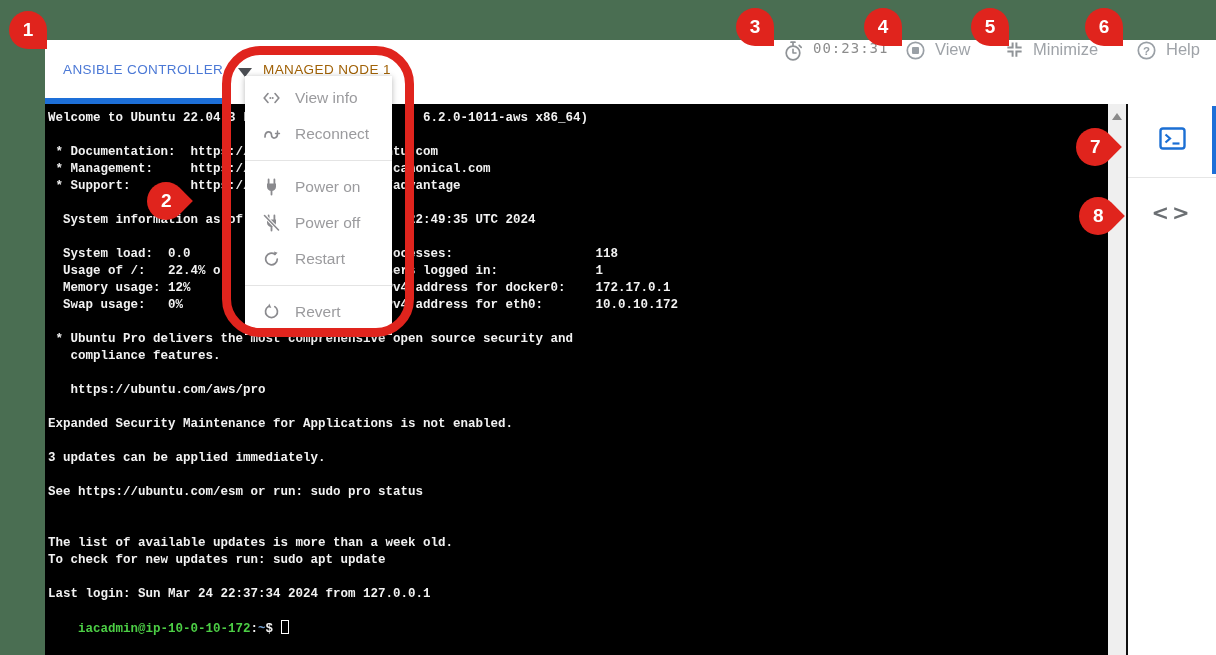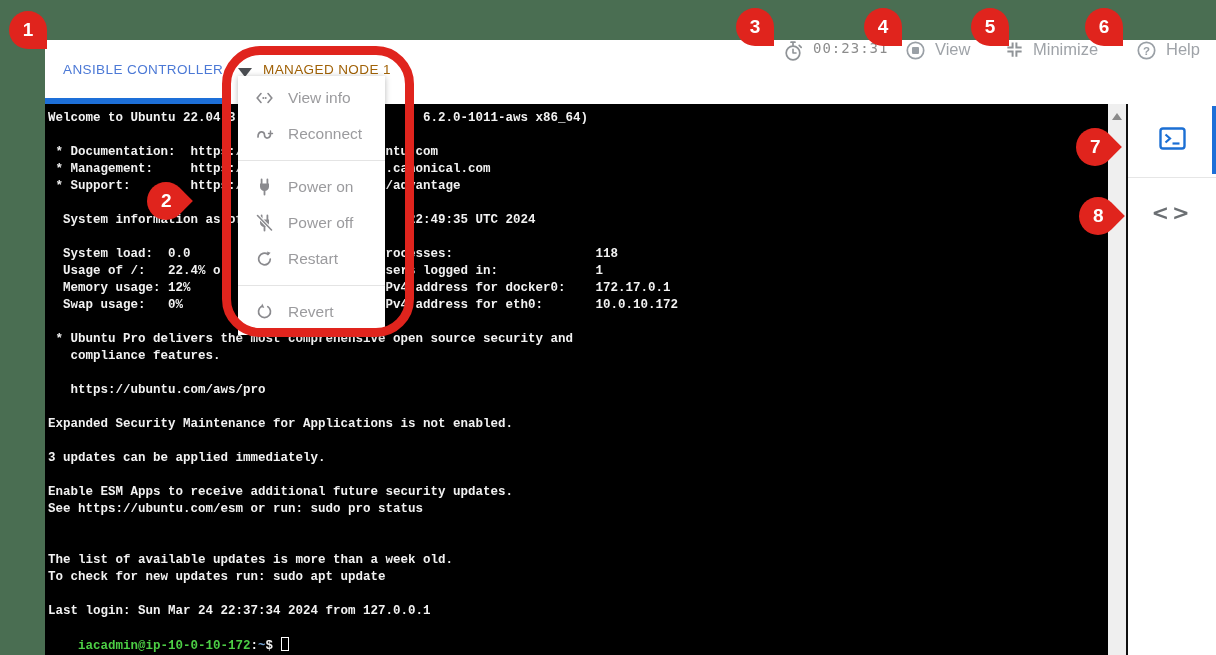--- a/index.html
+++ b/index.html
@@ -47,21 +47,21 @@
   .side-vline { position:absolute; left:1126px; top:104px; width:2px; bottom:0; background:#101010; }
   .sidebar { position:absolute; left:1128px; top:104px; right:0; bottom:0; background:#fff; }
   .tool-row { position:relative; width:100%; height:74px; display:flex; align-items:center; justify-content:center; cursor:pointer; }
   .tool-row.active { border-bottom:1px solid #e6e6e6; }
   .tool-indicator { position:absolute; right:0; top:2px; width:4px; height:68px; background:#1D6FD8; }
   .tool-code { height:70px; }
   .code-glyph { font-size:21px; color:#6b6f73; letter-spacing:3px; font-weight:bold;
                 font-family:"DejaVu Sans", sans-serif; }
 
   
-  .menu { position:absolute; left:238px; top:76px; width:147px; height:259px; background:#fff;
+  .menu { position:absolute; left:245px; top:76px; width:147px; height:259px; background:#fff;
           box-shadow:0 1px 6px rgba(0,0,0,.28); z-index:30; padding-top:4px; }
   .mi { height:36px; display:flex; align-items:center; cursor:pointer; }
   .mico { width:28px; margin-left:16px; display:flex; align-items:center; }
   .milabel { font-size:15.5px; color:#9B9B9E; margin-left:6px; white-space:nowrap; }
   .mdiv { height:1px; background:#e4e4e4; margin:8px 0; }
 
   
   .red-rect { position:absolute; left:222px; top:46px; width:192px; height:291px;
               border:9px solid #E0241D; border-radius:38px; z-index:40; pointer-events:none; }
   .pin { position:absolute; width:38px; height:38px; background:#E0241D; z-index:50;
@@ -146,21 +146,20 @@
   <div class="tline"></div>
   <div class="tline"> * Ubuntu Pro delivers the most comprehensive open source security and</div>
   <div class="tline">   compliance features.</div>
   <div class="tline"></div>
   <div class="tline">   https://ubuntu.com/aws/pro</div>
   <div class="tline"></div>
   <div class="tline">Expanded Security Maintenance for Applications is not enabled.</div>
   <div class="tline"></div>
   <div class="tline">3 updates can be applied immediately.</div>
   <div class="tline"></div>
-  <div class="tline">Enable ESM Apps to receive additional future security updates.</div>
   <div class="tline">See https://ubuntu.com/esm or run: sudo pro status</div>
   <div class="tline"></div>
   <div class="tline"></div>
   <div class="tline">The list of available updates is more than a week old.</div>
   <div class="tline">To check for new updates run: sudo apt update</div>
   <div class="tline"></div>
   <div class="tline">Last login: Sun Mar 24 22:37:34 2024 from 127.0.0.1</div>
   <div class="tline">
     <span class="prompt-user">iacadmin@ip-10-0-10-172</span><span class="prompt-colon">:</span><span class="prompt-path">~</span><span class="prompt-dollar">$</span><span class="cursor-block"></span>
   </div>

